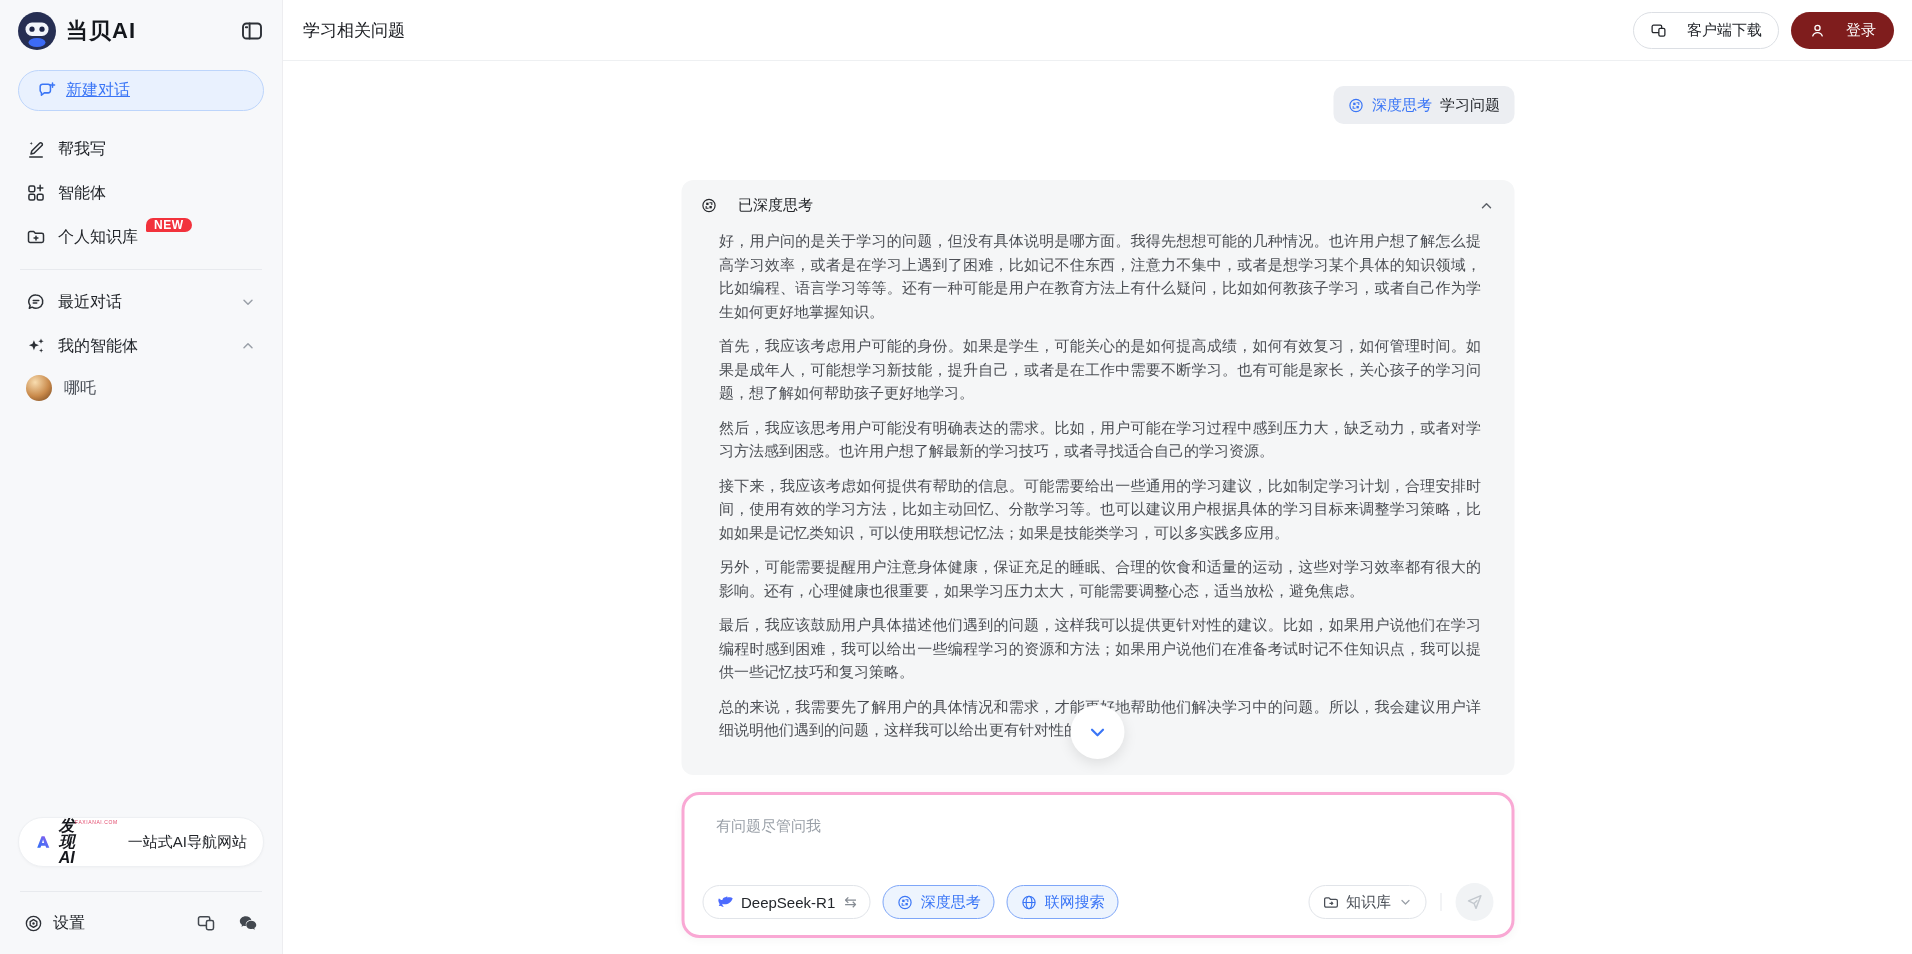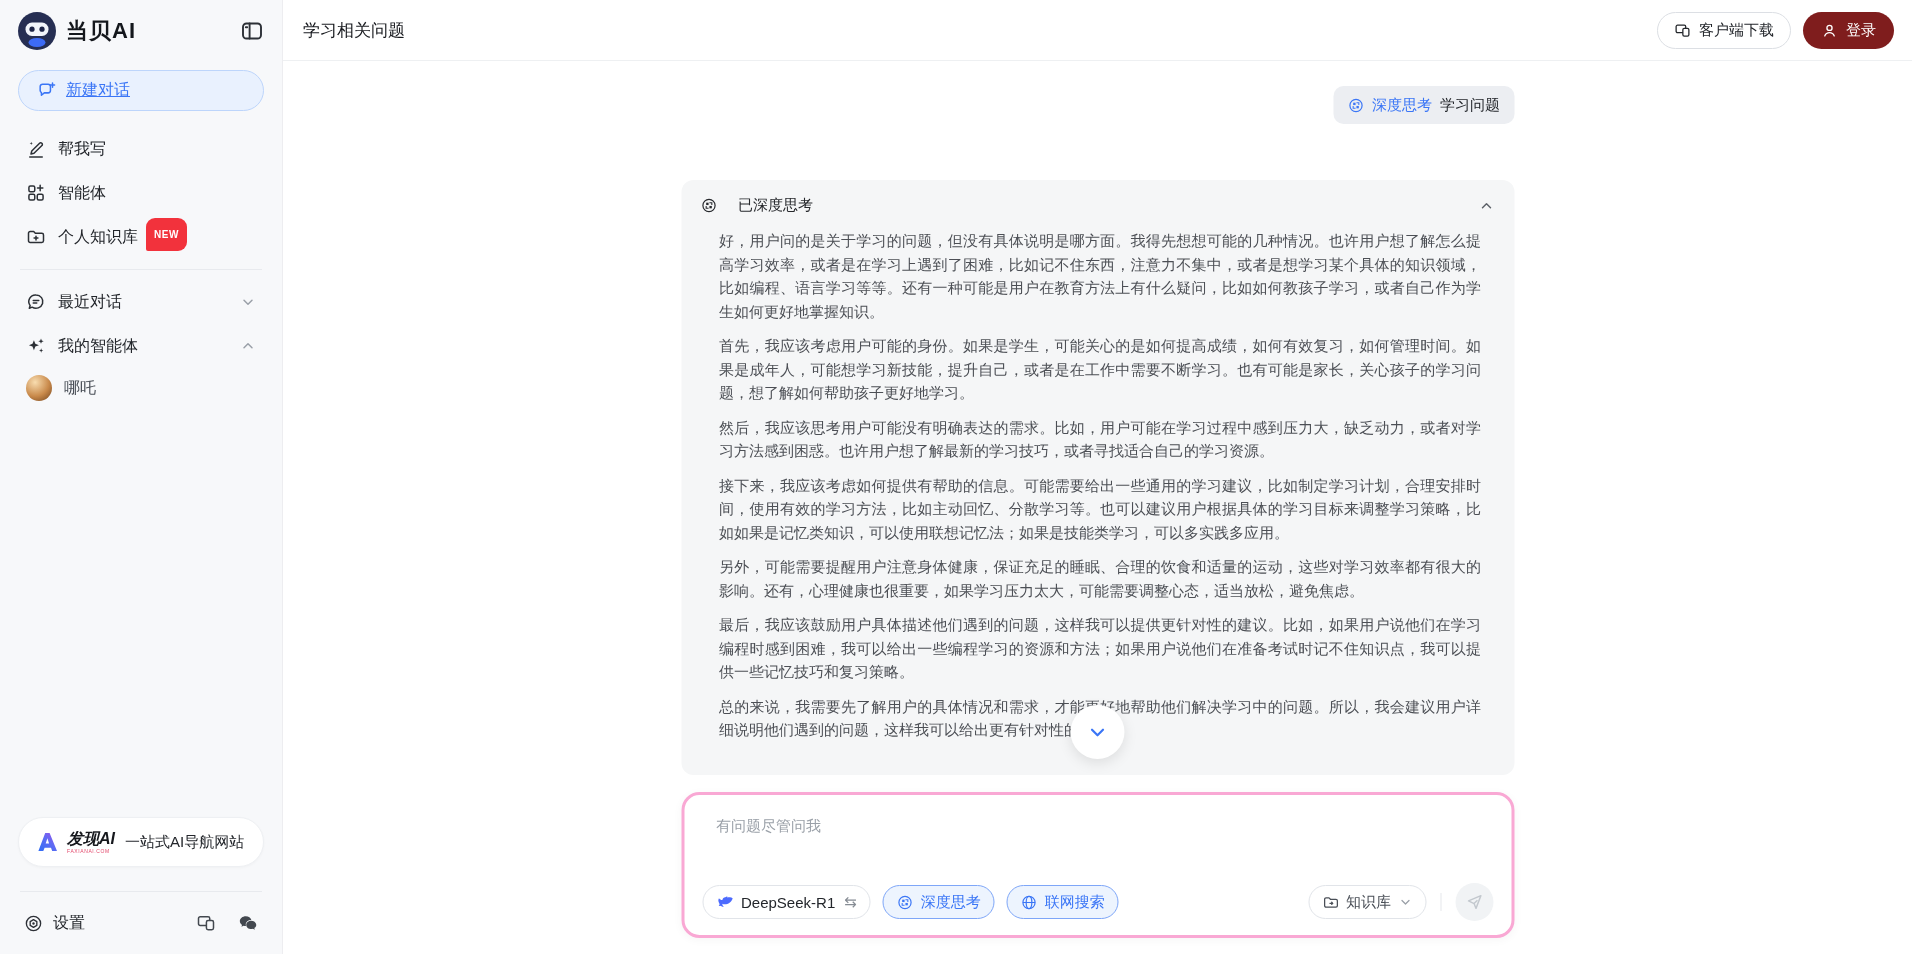--- a/index.html
+++ b/index.html
@@ -17,57 +17,57 @@
   .new-chat-btn { margin-top:8px; height:41px; border-radius:21px; background:#e9f1fe;
     border:1px solid #bdd5fb; color:#3b76f6; display:flex; align-items:center; gap:10px;
     padding:0 18px; font-size:16px; cursor:pointer;text-decoration:underline; }
   .new-chat-btn .ic { width:19px; height:19px; display:flex; }
 
   .menu { margin-top:16px; }
   .side-item { height:44px; display:flex; align-items:center; gap:12px; padding:0 8px;
     font-size:16px; color:#23262b; border-radius:10px; cursor:pointer; position:relative; }
   .side-item .ic { width:20px; height:20px; display:flex; color:#2c3036; }
   .badge-new { position:absolute; left:128px; top:3px; background:#f2323c; color:#fff;
-    font-size:10px; font-weight:700; letter-spacing:.5px; padding:11px 8px;
+    font-size:12px; font-weight:700; letter-spacing:.5px; padding:0 8px;
     border-radius:9px 9px 9px 2px; }
   .side-divider { height:1px; background:#e8eaee; margin:10px 2px; }
   .section-row { height:44px; display:flex; align-items:center; gap:12px; padding:0 8px;
     font-size:16px; color:#23262b; cursor:pointer; }
   .section-row .spacer { flex:1; }
   .chev { width:16px; height:16px; color:#9aa0a8; display:flex; }
   .chev.up svg { transform:rotate(180deg); }
   .agent-row { height:40px; display:flex; align-items:center; gap:12px; padding:0 8px;
     font-size:16px; color:#4a4f57; border-radius:10px; cursor:pointer; }
   .avatar { width:26px; height:26px; border-radius:50%; flex:0 0 26px; }
   .avatar.aobing { background:radial-gradient(circle at 35% 28%, #e8f4ff 0%, #7fb2e8 45%, #2f5f9e 100%); }
   .avatar.nezha  { background:radial-gradient(circle at 35% 28%, #f8ddb0 0%, #c98a4b 55%, #70421c 100%); }
 
   .side-flex { flex:1; }
 
   .discover-banner { height:50px; background:#fff; border:1px solid #eef0f3; border-radius:25px;
     display:flex; align-items:center; gap:8px; padding:0 16px; cursor:pointer;
     box-shadow:0 1px 3px rgba(0,0,0,.03); }
   .fx-mark { width:24px; height:24px; display:flex; }
-  .fx-col { display:flex; flex-direction:column; line-height:1; }
+  .fx-col { display:flex; flex-direction:row; line-height:1; }
   .fx-name { font-size:16px; font-weight:800; color:#16181d; font-style:italic; }
   .fx-sub { font-size:5px; color:#e2486b; letter-spacing:.6px; margin-top:2px; }
   .fx-tag { font-size:15px; color:#23262b; margin-left:2px; white-space:nowrap; }
 
   .foot-divider { height:1px; background:#e8eaee; margin:24px 2px 0; }
   .settings-row { height:62px; display:flex; align-items:center; gap:10px; padding:0 6px; }
   .settings-row .ic { width:19px; height:19px; display:flex; color:#2c3036; cursor:pointer; }
   .settings-label { font-size:16px; color:#23262b; flex:1; cursor:pointer; }
   .settings-right { display:flex; gap:22px; }
   .settings-right .ic { width:20px; height:20px; color:#43484f; }
 
   
   .main-header { position:absolute; left:283px; top:0; right:0; height:61px; background:#fff;
     border-bottom:1px solid #eef0f2; display:flex; align-items:center; padding:0 18px 0 20px; }
   .page-title { font-size:17px; color:#16181d; flex:1; }
-  .hdr-btn { height:37px; border-radius:19px; display:flex; align-items:center; gap:8px;
+  .hdr-btn { height:37px; border-radius:19px; display:flex; align-items:center; gap:20px;
     font-size:15px; cursor:pointer; }
   .hdr-btn .ic { width:17px; height:17px; display:flex; }
   .btn-download { border:1px solid #dcdfe4; color:#23262b; background:#fff; padding:0 16px; }
   .btn-login { background:#7f1d1d; color:#fff; border:none; padding:0 18px; margin-left:12px; }
 
   
   .chat { position:absolute; left:283px; top:61px; right:0; bottom:0; background:#fff; }
   .column { position:absolute; left:50%; transform:translateX(-50%); width:833px; top:0; height:100%; }
 
   .user-bubble { position:absolute; top:25px; right:0; height:38px; background:#eceef2;

